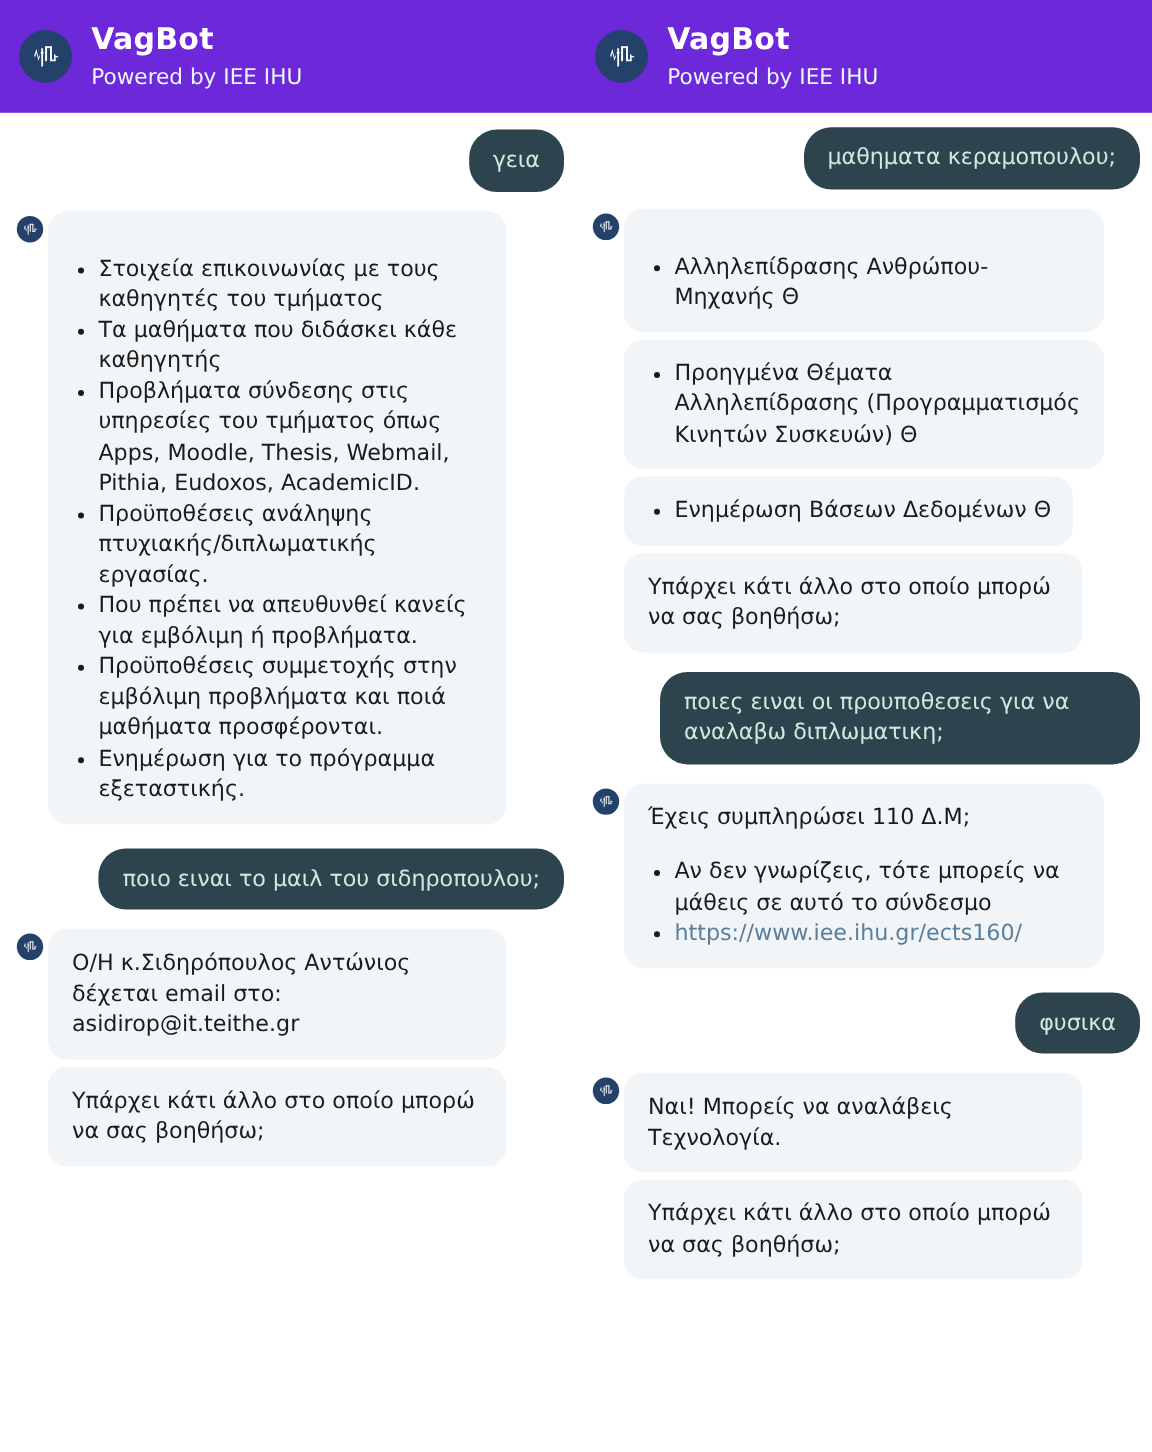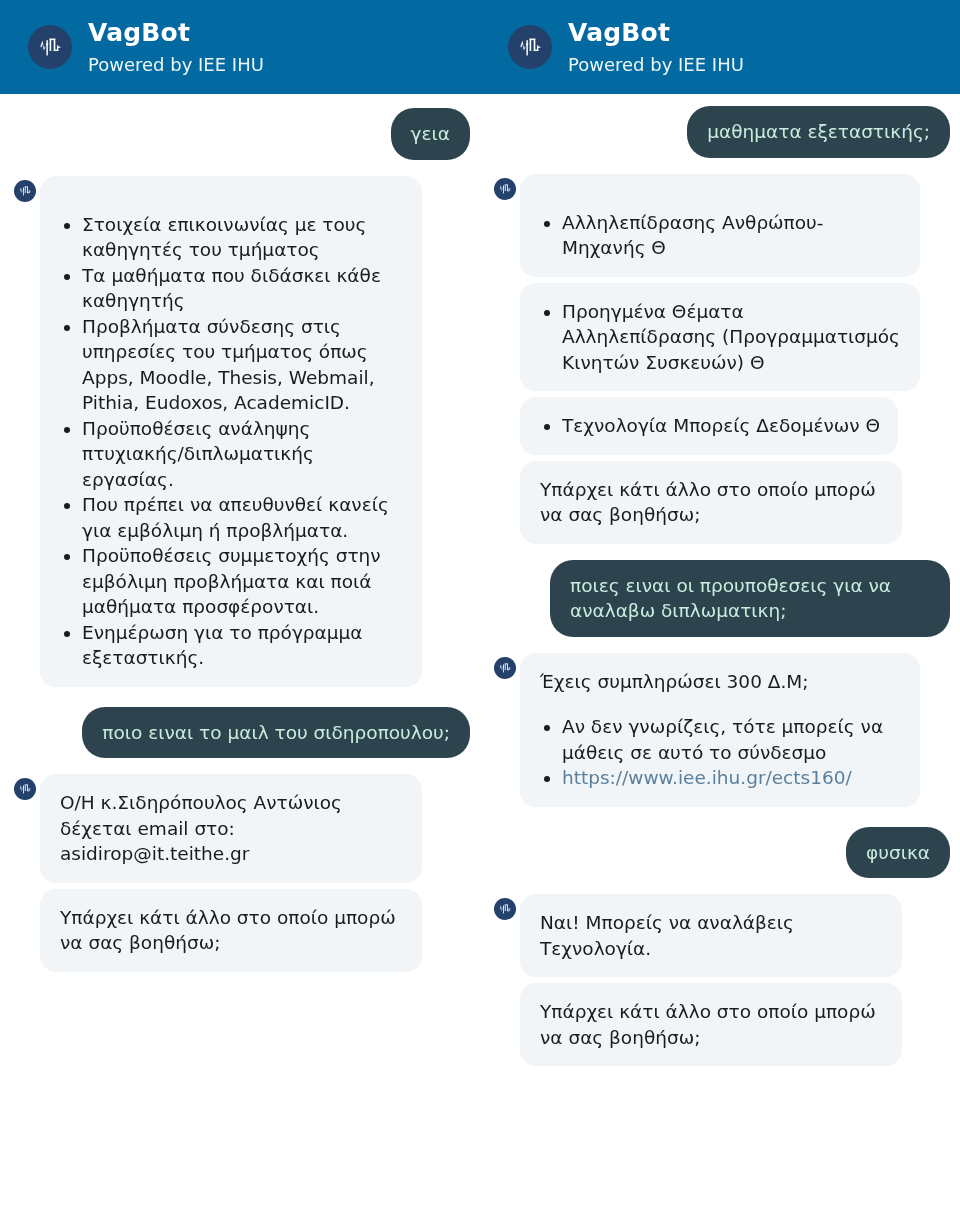--- a/index.html
+++ b/index.html
@@ -13,23 +13,23 @@
   .screen { position: relative; width: 960px; height: 1210px; background:#ffffff; }
 
   
   .header-bar {
     position: absolute; top: 0; left: 0;
     width: 960px; height: 94px;
     display: flex;
   }
   .header-panel {
     width: 480px; height: 94px;
-    background: #0369a1;
+    background: #6d28d9;
     display: flex; align-items: center;
-    padding-left: 28px;
+    padding-left: 16px;
   }
   .brand-avatar {
     width: 44px; height: 44px; border-radius: 50%;
     background: #24416b;
     display: flex; align-items: center; justify-content: center;
     flex: 0 0 44px;
   }
   .brand-text { margin-left: 16px; line-height: 1.08; }
   .brand-title {
     color: #ffffff; font-size: 25px; font-weight: bold;
@@ -240,21 +240,21 @@
         </div>
       </div>
 
     </div>
 
     <div class="column">
 
       <div class="spacer-12"></div>
 
       <div class="row user">
-        <div class="bubble-user">μαθηματα εξεταστικής;</div>
+        <div class="bubble-user">μαθηματα κεραμοπουλου;</div>
       </div>
 
       <div class="spacer-16"></div>
 
       <div class="row bot">
         <div class="avatar-slot">
           <div class="mini-avatar">
             <svg width="16" height="16" viewBox="0 0 30 30" aria-hidden="true">
               <g fill="#ffffff">
                 <path d="M5.4 14.6 L7.4 8.6 L9.0 16.2 L10.2 13.6 L10.2 15.6 L8.9 18.6 L7.4 12.0 L6.2 15.8 Z"></path>
@@ -287,21 +287,21 @@
           </ul>
         </div>
       </div>
 
       <div class="spacer-6"></div>
 
       <div class="row bot">
         <div class="avatar-slot empty"></div>
         <div class="bubble-bot wide">
           <ul>
-            <li>Τεχνολογία Μπορείς Δεδομένων Θ</li>
+            <li>Ενημέρωση Βάσεων Δεδομένων Θ</li>
           </ul>
         </div>
       </div>
 
       <div class="spacer-6"></div>
 
       <div class="row bot">
         <div class="avatar-slot empty"></div>
         <div class="bubble-bot">
           <p>Υπάρχει κάτι άλλο στο οποίο μπορώ να σας βοηθήσω;</p>
@@ -328,21 +328,21 @@
                 <rect x="14.6" y="6.6" width="5.6" height="1.5"></rect>
                 <rect x="18.7" y="6.6" width="1.6" height="12.4"></rect>
                 <rect x="18.7" y="17.6" width="4.6" height="1.4"></rect>
                 <rect x="22.0" y="13.4" width="1.3" height="5.6"></rect>
                 <rect x="22.8" y="14.6" width="2.6" height="1.2"></rect>
               </g>
             </svg>
           </div>
         </div>
         <div class="bubble-bot wide">
-          <p>Έχεις συμπληρώσει 300 Δ.Μ;</p>
+          <p>Έχεις συμπληρώσει 110 Δ.Μ;</p>
           <ul class="gap-top">
             <li>Αν δεν γνωρίζεις, τότε μπορείς να μάθεις σε αυτό το σύνδεσμο</li>
             <li>
               <span class="link-text">https://www.iee.ihu.gr/ects160/</span>
             </li>
           </ul>
         </div>
       </div>
 
       <div class="spacer-20"></div>

